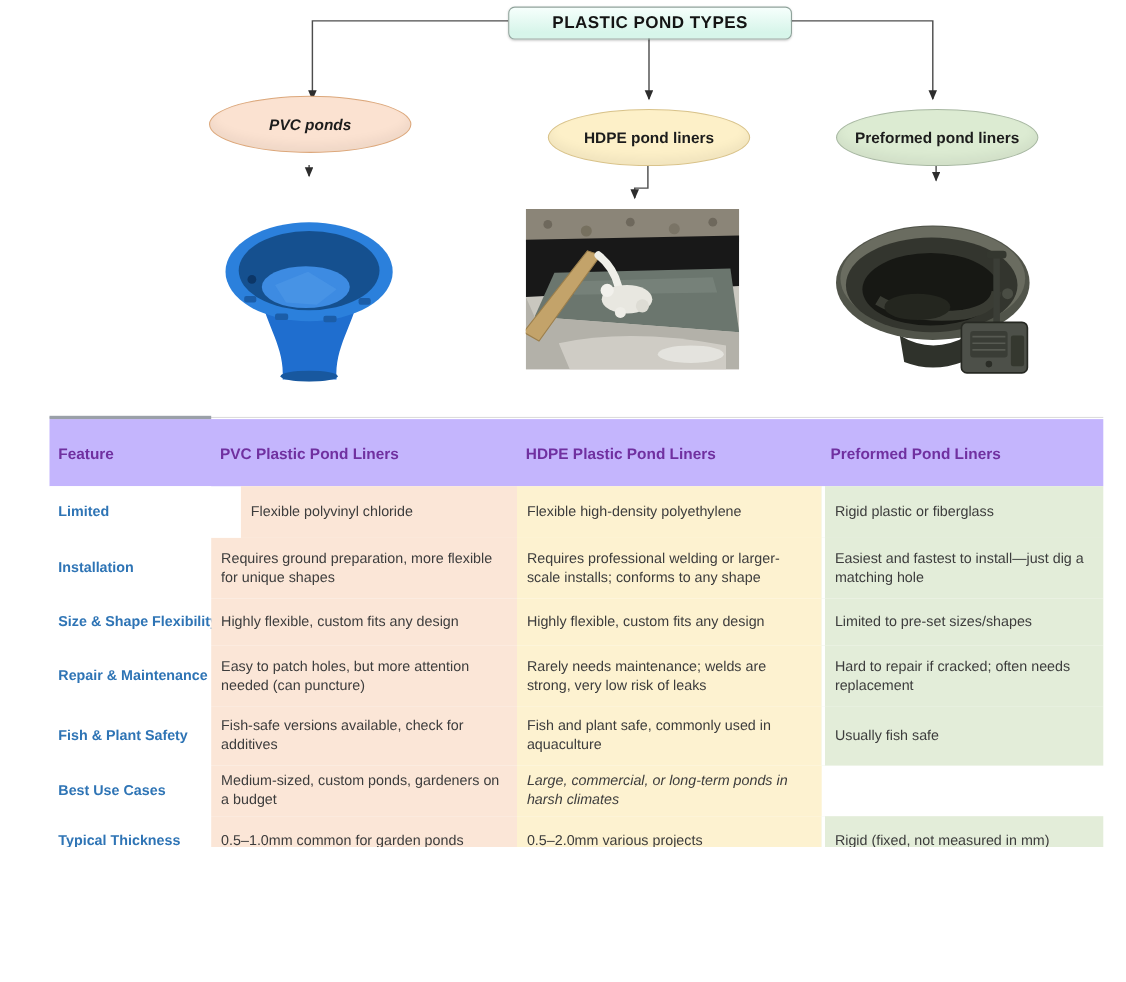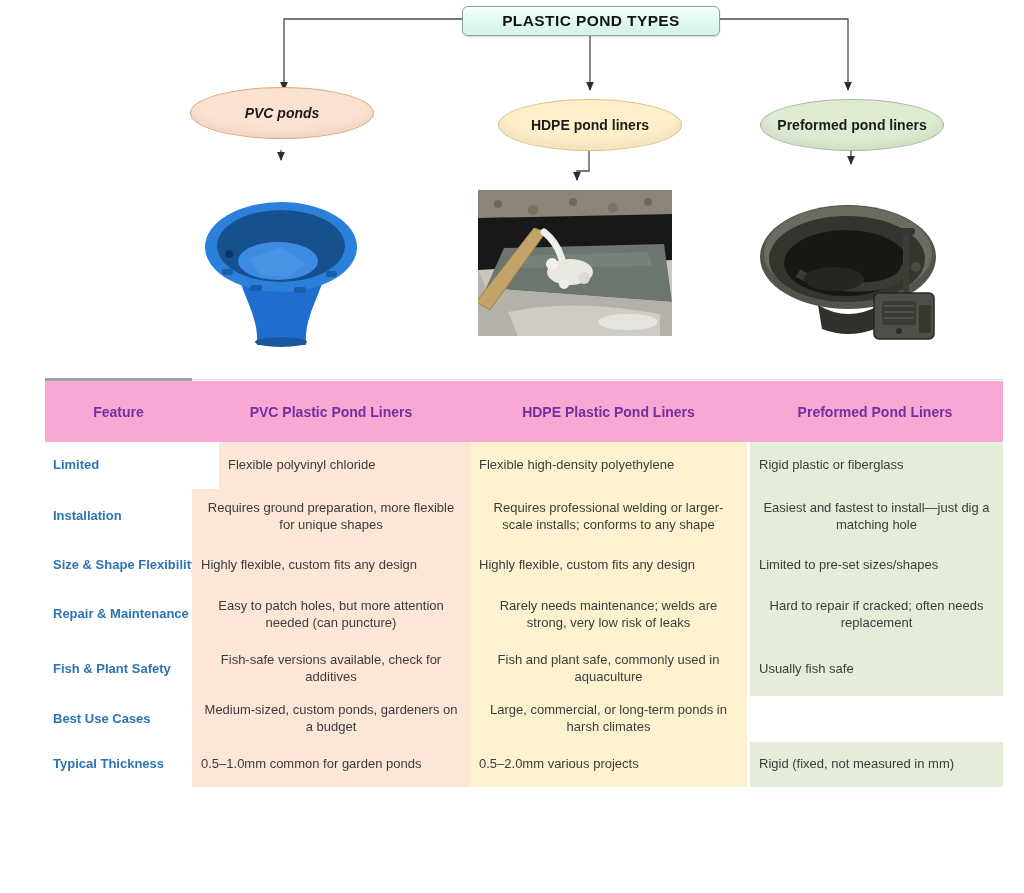--- a/index.html
+++ b/index.html
@@ -1,19 +1,18 @@
 <!DOCTYPE html>
 <html style="--title-bg: #d7f5ea;"><head>
 <meta charset="utf-8">
 <style>
   html,body{margin:0;padding:0;background:#ffffff;}
   .canvas{
-    position:relative;width:1024px;height:893px;background:#fff;overflow:hidden;
+    position:relative;width:1024px;height:770px;background:#fff;overflow:hidden;
     font-family:"Liberation Sans",sans-serif;
-    text-align:center;
   }
   
   .connectors{position:absolute;left:0;top:0;width:1024px;height:380px;}
   .title-box{
     position:absolute;left:462px;top:6px;width:256px;height:28px;
     border:1.5px solid #8fa39b;border-radius:6px;
     background:linear-gradient(#f6fffc 0%, var(--title-bg,#d7f5ea) 80%);
     display:flex;align-items:center;justify-content:center;
     font-weight:bold;font-size:15.5px;letter-spacing:.4px;color:#141414;
     box-shadow:0 1px 2px rgba(0,0,0,.18);
@@ -142,21 +141,21 @@
       <line x1="128" y1="119" x2="158" y2="119" stroke="#575a52" stroke-width="1.5"></line>
       <line x1="128" y1="125" x2="158" y2="125" stroke="#575a52" stroke-width="1.5"></line>
       <rect x="163" y="112" width="12" height="28" rx="2" fill="#35382f"></rect>
       <circle cx="143" cy="138" r="3" fill="#2b2d27"></circle>
     </svg>
   </div>
 
   <div class="table-wrap">
     <div class="rule-light"></div>
     <div class="rule-dark"></div>
-    <div class="thead" style="background: #f9a8d4;">
+    <div class="thead" style="background: #c4b5fd;">
         <div class="th" style="color: rgb(112, 48, 160);">Feature</div>
         <div class="th" style="color: rgb(112, 48, 160);">PVC Plastic Pond Liners</div>
         <div class="th" style="color: rgb(112, 48, 160);">HDPE Plastic Pond Liners</div>
         <div class="th" style="color: rgb(112, 48, 160);">Preformed Pond Liners</div>
       </div>
     <div class="tbody">
         <div class="trow">
           <div class="cell c0" style="background: rgb(255, 255, 255); color: rgb(46, 116, 181);">Limited</div>
           <div class="cell c1" style="background: rgb(251, 230, 215); margin-left: 27px;">Flexible polyvinyl chloride</div>
           <div class="cell c2" style="background: rgb(253, 242, 208);">Flexible high-density polyethylene</div>
@@ -182,21 +181,21 @@
         </div>
         <div class="trow">
           <div class="cell c0" style="background: rgb(255, 255, 255); color: rgb(46, 116, 181);">Fish &amp; Plant Safety</div>
           <div class="cell c1" style="background: rgb(251, 230, 215);">Fish-safe versions available, check for additives</div>
           <div class="cell c2" style="background: rgb(253, 242, 208);">Fish and plant safe, commonly used in aquaculture</div>
           <div class="cell c3" style="background: rgb(227, 237, 217);">Usually fish safe</div>
         </div>
         <div class="trow">
           <div class="cell c0" style="background: rgb(255, 255, 255); color: rgb(46, 116, 181);">Best Use Cases</div>
           <div class="cell c1" style="background: rgb(251, 230, 215);">Medium-sized, custom ponds, gardeners on a budget</div>
-          <div class="cell c2" style="background: rgb(253, 242, 208);">Large, commercial, or long-term ponds in harsh climates</div>
+          <div class="cell c2" style="background: rgb(253, 242, 208); font-style: italic;">Large, commercial, or long-term ponds in harsh climates</div>
         </div>
         <div class="trow">
           <div class="cell c0" style="background: rgb(255, 255, 255); color: rgb(46, 116, 181);">Typical Thickness</div>
           <div class="cell c1" style="background: rgb(251, 230, 215);">0.5–1.0mm common for garden ponds</div>
           <div class="cell c2" style="background: rgb(253, 242, 208);">0.5–2.0mm various projects</div>
           <div class="cell c3" style="background: rgb(227, 237, 217);">Rigid (fixed, not measured in mm)</div>
         </div>
       </div>
   </div>
 

